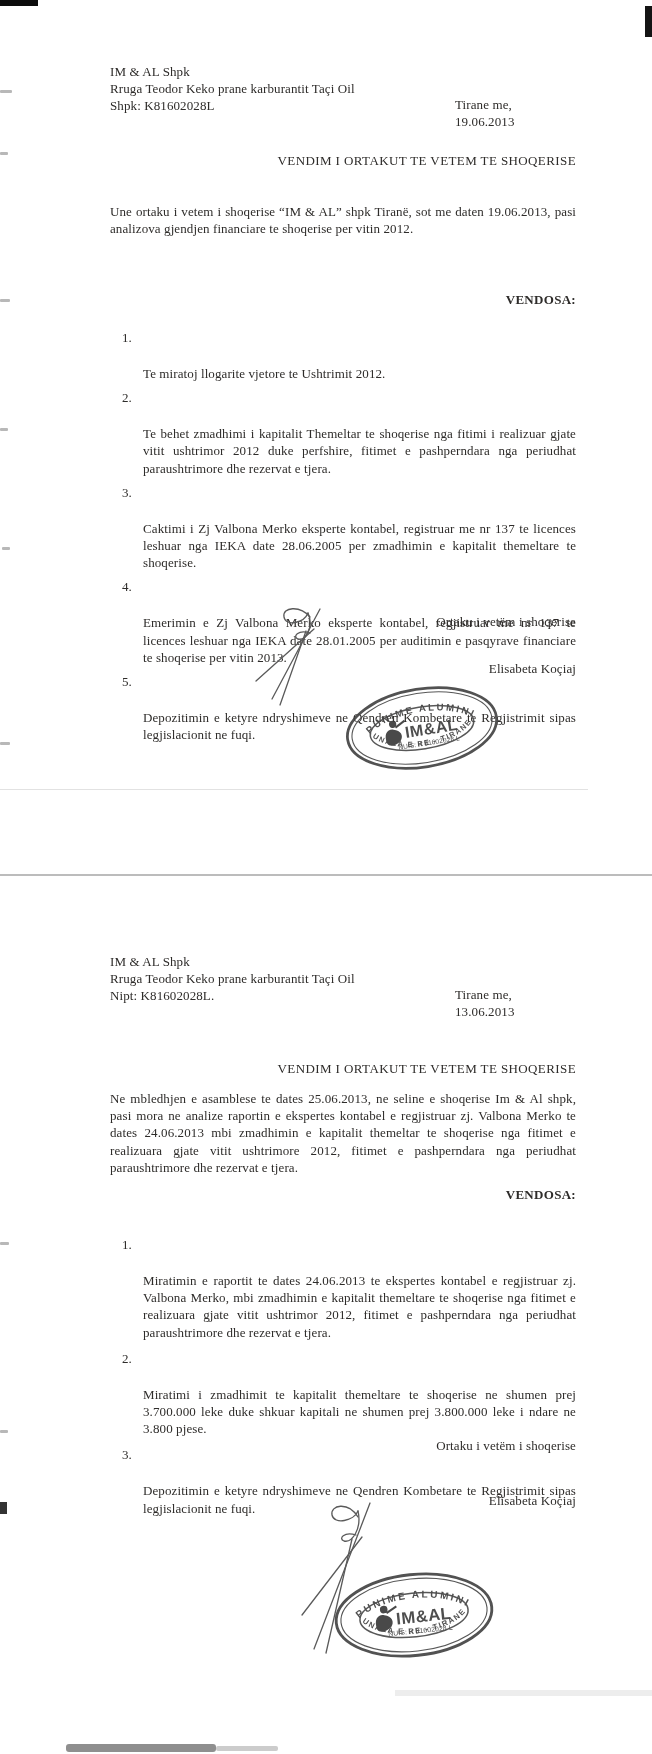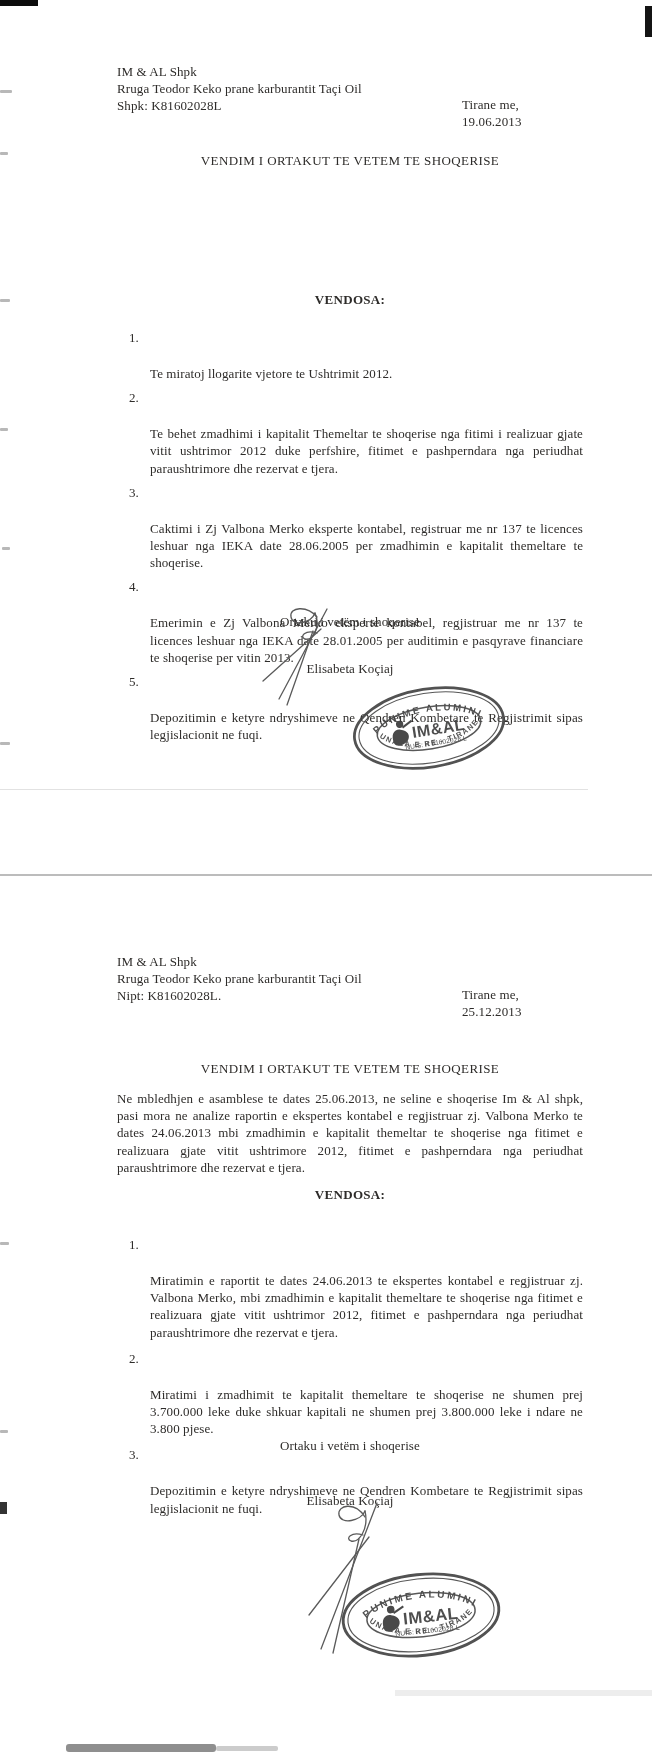--- a/index.html
+++ b/index.html
@@ -8,24 +8,24 @@
     width:652px;height:1754px;
     background:#ffffff;
     overflow:hidden;
     font-family:"Liberation Serif", serif;
     font-size:13px;
     line-height:17.2px;
     color:#2e2c2a;
     letter-spacing:.1px;
   }
   .abs{position:absolute;}
-  .center{text-align:center;}
+  .center{text-align:right;}
   .just{text-align:justify;}
   .bold{font-weight:bold;}
-  .page{position:absolute;left:7px;width:520px;}
+  .page{position:absolute;left:0;width:520px;}
   .li{display:flex;margin-bottom:7px;}
   .li .num{width:21px;flex:none;}
   .li .t{flex:1;text-align:justify;margin-top:36px;}
   .dash{position:absolute;background:#b8b8b8;height:3px;border-radius:1px;}
   .sepline{position:absolute;background:#a6a6a6;}
   .stamp{position:absolute;opacity:.92;}
   .sig path{fill:none;stroke:#5a5a5a;stroke-width:1.3;stroke-linecap:round;}
   .stamp text{font-family:"Liberation Sans", sans-serif;fill:#3f3f3f;}
 </style>
 </head>
@@ -39,20 +39,21 @@
       <div>IM &amp; AL Shpk</div>
       <div>Rruga Teodor Keko prane karburantit Taçi Oil</div>
       <div>Shpk: K81602028L</div>
     </div>
     <div class="abs" style="left:455px;top:96px;">Tirane me, 19.06.2013</div>
 
     <div class="abs center" style="left:110px;top:152px;width:466px;letter-spacing:.4px;">
       <div>VENDIM I ORTAKUT TE VETEM TE SHOQERISE</div>
     </div>
 
+    <div class="abs just" style="left:110px;top:203px;width:466px;">Une ortaku i vetem i shoqerise “IM &amp; AL” shpk Tiranë, sot me daten 19.06.2013, pasi analizova gjendjen financiare te shoqerise per vitin 2012.</div>
 
     <div class="abs center bold" style="left:110px;top:291px;width:466px;letter-spacing:.3px;">VENDOSA:</div>
 
     <div class="abs" style="left:122px;top:329px;width:454px;">
       <div class="li">
         <span class="num">1.</span>
         <div class="t">Te miratoj llogarite vjetore te Ushtrimit 2012.</div>
       </div>
       <div class="li">
         <span class="num">2.</span>
@@ -110,21 +111,21 @@
   <div class="sepline" style="left:0;top:789px;width:588px;height:1px;background:#e2e2e2;"></div>
   <div class="sepline" style="left:0;top:874px;width:652px;height:2px;opacity:.75;"></div>
 
   <div class="page" style="top:875px;height:879px;">
 
     <div class="abs" style="left:110px;top:78px;">
       <div>IM &amp; AL Shpk</div>
       <div>Rruga Teodor Keko prane karburantit Taçi Oil</div>
       <div>Nipt: K81602028L.</div>
     </div>
-    <div class="abs" style="left:455px;top:111px;">Tirane me, 25.12.2013</div>
+    <div class="abs" style="left:455px;top:111px;">Tirane me, 13.06.2013</div>
 
     <div class="abs center" style="left:110px;top:185px;width:466px;letter-spacing:.4px;">
       <div>VENDIM I ORTAKUT TE VETEM TE SHOQERISE</div>
     </div>
 
     <div class="abs just" style="left:110px;top:215px;width:466px;">Ne mbledhjen e asamblese te dates 25.06.2013, ne seline e shoqerise Im &amp; Al shpk, pasi mora ne analize raportin e ekspertes kontabel e regjistruar zj. Valbona Merko te dates 24.06.2013 mbi zmadhimin e kapitalit themeltar te shoqerise nga fitimet e realizuara gjate vitit ushtrimore 2012, fitimet e pashperndara nga periudhat paraushtrimore dhe rezervat e tjera.</div>
 
     <div class="abs center bold" style="left:110px;top:311px;width:466px;letter-spacing:.3px;">VENDOSA:</div>
 
     <div class="abs" style="left:122px;top:361px;width:454px;">

